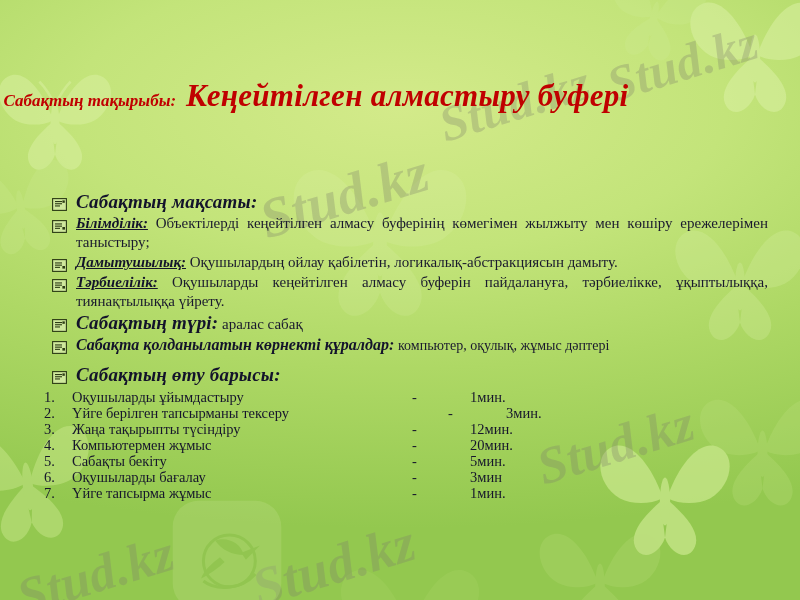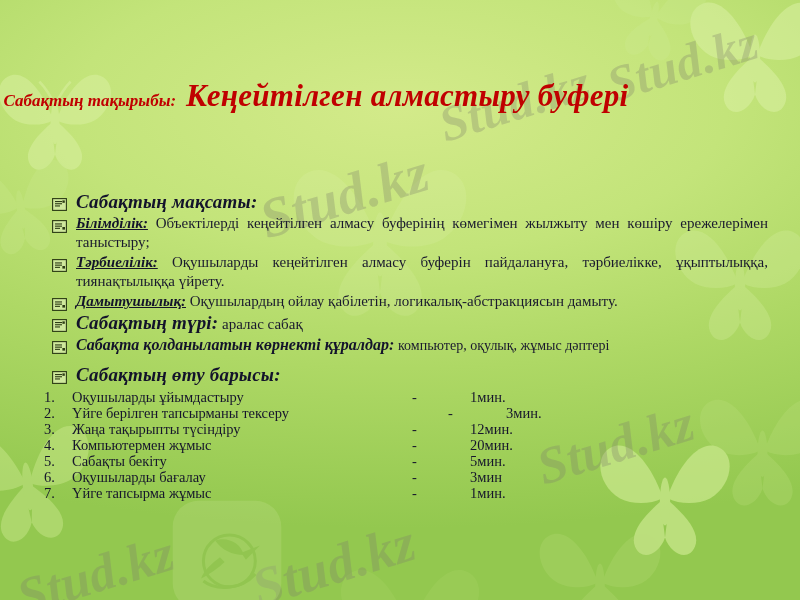--- a/index.html
+++ b/index.html
@@ -384,38 +384,38 @@
         <span class="bullet-icon">
           <svg width="15" height="13" viewBox="0 0 15 13" aria-hidden="true">
             <rect x="0.6" y="0.6" width="13.8" height="11.8" fill="#cfe89c" stroke="#2c3b14" stroke-width="1.1"></rect>
             <rect x="3" y="3.4" width="7" height="1.1" fill="#2c3b14"></rect>
             <rect x="3" y="5.6" width="7" height="1.1" fill="#2c3b14"></rect>
             <rect x="3" y="7.8" width="5" height="1.1" fill="#2c3b14"></rect>
             <rect x="10.4" y="7" width="2.6" height="2.6" fill="#2c3b14"></rect>
           </svg>
         </span>
         <span class="brow-text just">
-          <span class="lbl-u">Тәрбиелілік:</span>
-          <span class="rtxt">Оқушыларды кеңейтілген алмасу буферін пайдалануға, тәрбиелікке, ұқыптылыққа, тиянақтылыққа үйрету.</span>
+          <span class="lbl-u">Дамытушылық:</span>
+          <span class="rtxt">Оқушылардың ойлау қабілетін, логикалық-абстракциясын дамыту.</span>
         </span>
       </div>
 
       <div class="brow">
         <span class="bullet-icon">
           <svg width="15" height="13" viewBox="0 0 15 13" aria-hidden="true">
             <rect x="0.6" y="0.6" width="13.8" height="11.8" fill="#cfe89c" stroke="#2c3b14" stroke-width="1.1"></rect>
             <rect x="3" y="3.4" width="7" height="1.1" fill="#2c3b14"></rect>
             <rect x="3" y="5.6" width="7" height="1.1" fill="#2c3b14"></rect>
             <rect x="3" y="7.8" width="5" height="1.1" fill="#2c3b14"></rect>
             <rect x="10.4" y="7" width="2.6" height="2.6" fill="#2c3b14"></rect>
           </svg>
         </span>
         <span class="brow-text just">
-          <span class="lbl-u">Дамытушылық:</span>
-          <span class="rtxt">Оқушылардың ойлау қабілетін, логикалық-абстракциясын дамыту.</span>
+          <span class="lbl-u">Тәрбиелілік:</span>
+          <span class="rtxt">Оқушыларды кеңейтілген алмасу буферін пайдалануға, тәрбиелікке, ұқыптылыққа, тиянақтылыққа үйрету.</span>
         </span>
       </div>
 
       <div class="brow" style="margin-top:2px;">
         <span class="bullet-icon">
           <svg width="15" height="13" viewBox="0 0 15 13" aria-hidden="true">
             <rect x="0.6" y="0.6" width="13.8" height="11.8" fill="#cfe89c" stroke="#2c3b14" stroke-width="1.1"></rect>
             <rect x="3" y="3" width="7" height="1.1" fill="#2c3b14"></rect>
             <rect x="3" y="5.2" width="7" height="1.1" fill="#2c3b14"></rect>
             <rect x="3" y="7.4" width="5" height="1.1" fill="#2c3b14"></rect>

